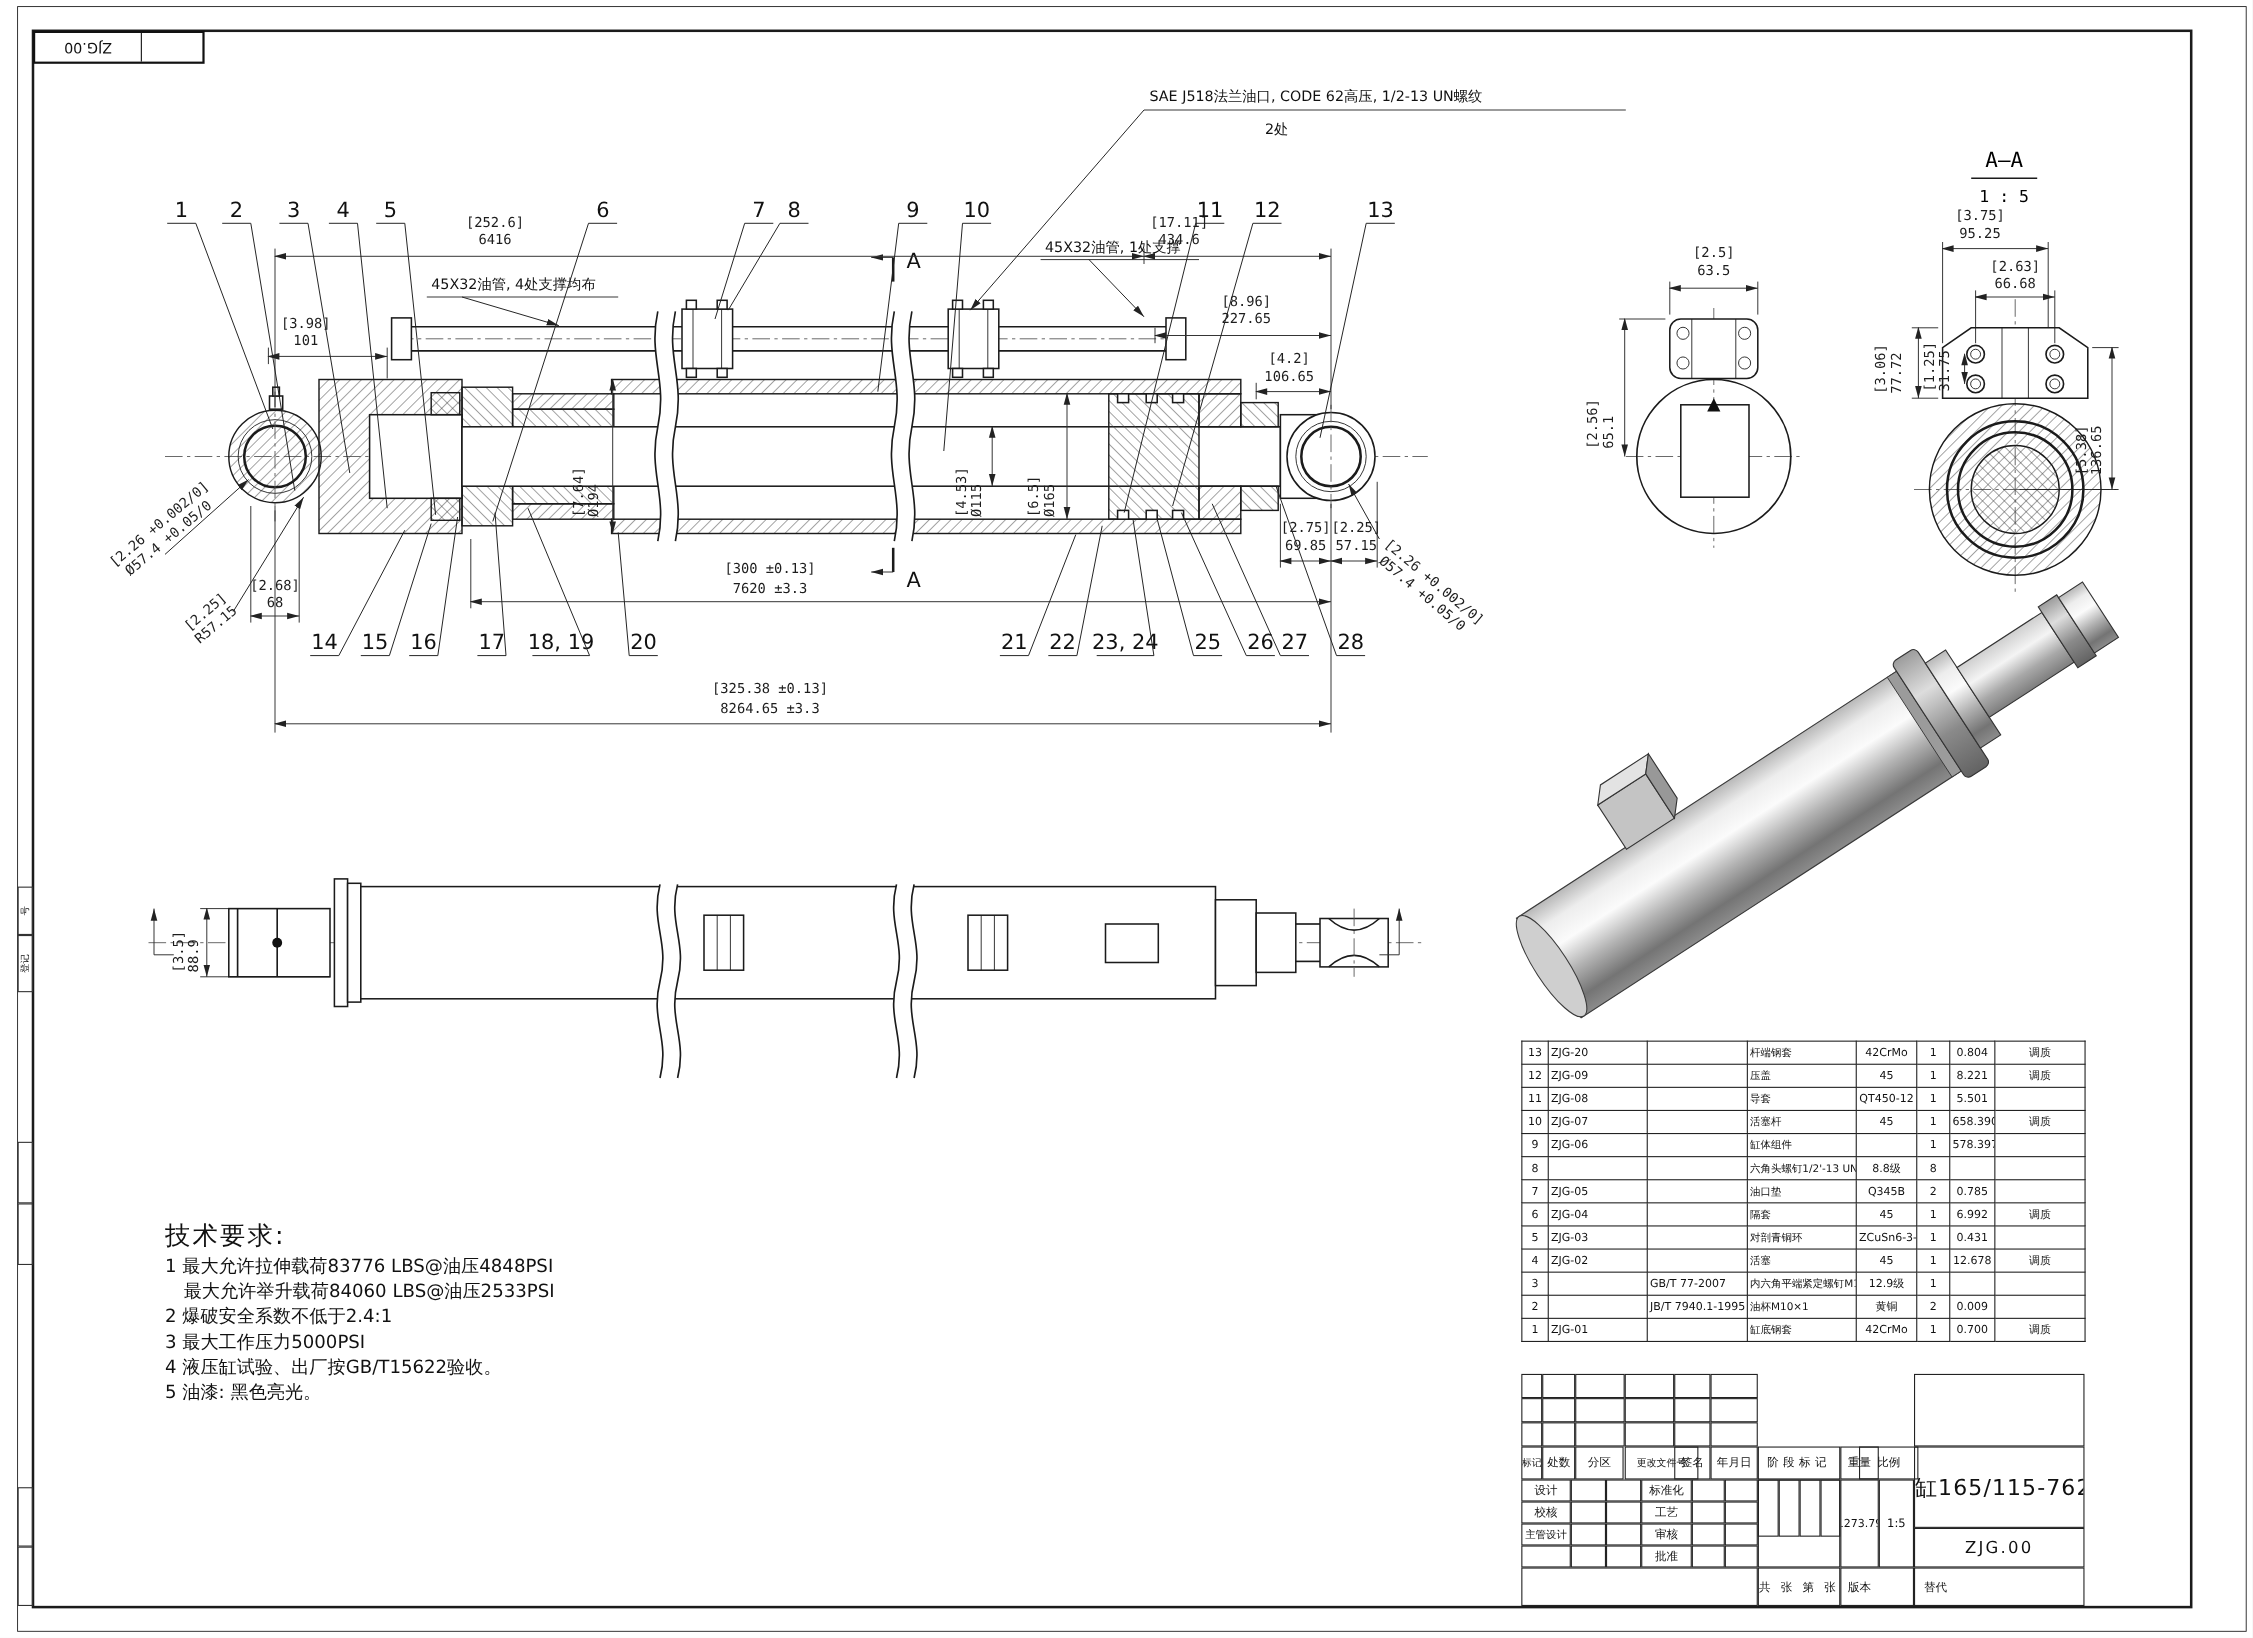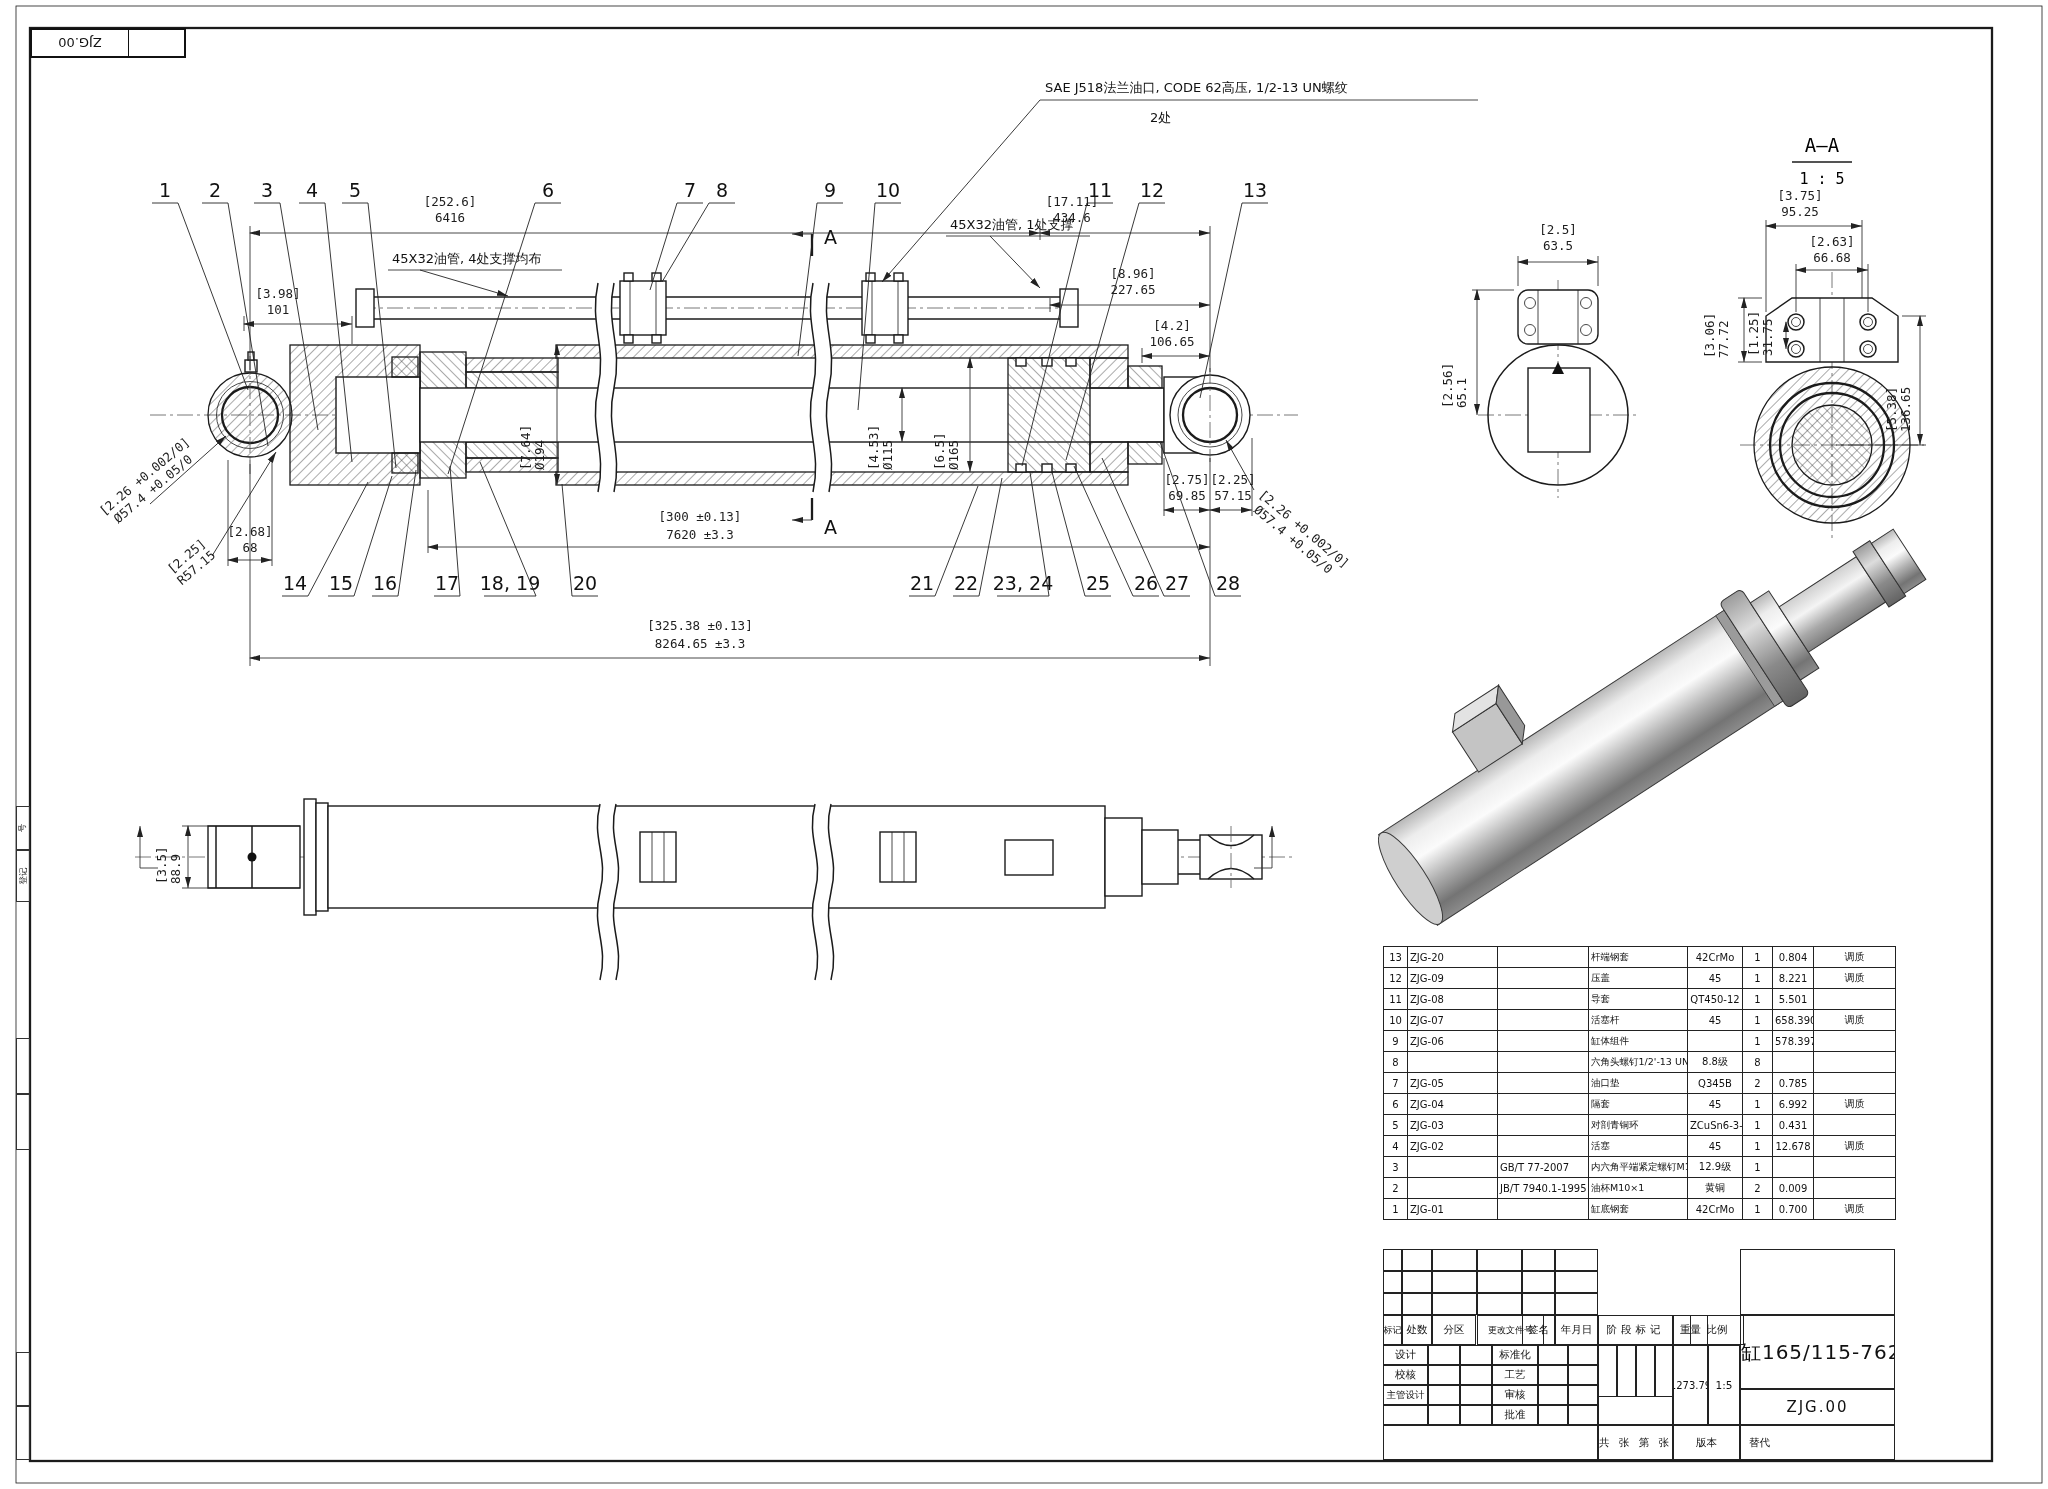--- a/index.html
+++ b/index.html
@@ -499,20 +499,29 @@
   <span>号</span>
 </div>
 <div class="mbox" style="top:850px;height:52px">
   <span>登记</span>
 </div>
 <div class="mbox" style="top:1038px;height:56px"></div>
 <div class="mbox" style="top:1094px;height:56px"></div>
 <div class="mbox" style="top:1352px;height:54px"></div>
 <div class="mbox" style="top:1406px;height:54px"></div>
 
+<div class="tech">
+  <div class="t">技术要求:</div>
+  <div class="l">1 最大允许拉伸载荷83776 LBS@油压4848PSI</div>
+  <div class="l ind">最大允许举升载荷84060 LBS@油压2533PSI</div>
+  <div class="l">2 爆破安全系数不低于2.4:1</div>
+  <div class="l">3 最大工作压力5000PSI</div>
+  <div class="l">4 液压缸试验、出厂按GB/T15622验收。</div>
+  <div class="l">5 油漆: 黑色亮光。</div>
+</div>
 
 <table class="bom" id="bom-table">
   <colgroup>
     <col style="width:24px">
         <col style="width:90px">
         <col style="width:91px">
         <col style="width:99px">
     <col style="width:55px">
         <col style="width:30px">
         <col style="width:41px">
@@ -711,21 +720,21 @@
   <div class="tb lbl" style="left:307px;top:66px;width:54px;height:30px">比例</div>
   <div class="tb" style="left:215px;top:96px;width:75px;height:80px"></div>
   <div class="tb" style="left:215px;top:96px;width:19px;height:52px"></div>
   <div class="tb" style="left:234px;top:96px;width:19px;height:52px"></div>
   <div class="tb" style="left:253px;top:96px;width:19px;height:52px"></div>
   <div class="tb" style="left:272px;top:96px;width:18px;height:52px"></div>
   <div class="tb" style="left:290px;top:96px;width:35px;height:80px;font-size:10px">1273.79</div>
   <div class="tb" style="left:325px;top:96px;width:32px;height:80px">1:5</div>
 
   <div class="tb lbl" style="left:215px;top:176px;width:75px;height:35px;letter-spacing:3px">共 张 第 张</div>
-  <div class="tb lbl" style="left:290px;top:176px;width:67px;height:35px;justify-content:flex-start;padding-left:22px">版本</div>
+  <div class="tb lbl" style="left:290px;top:176px;width:67px;height:35px;justify-content:flex-start;padding-left:6px">版本</div>
 
   <div class="tb" style="left:357px;top:0;width:155px;height:66px"></div>
   <div class="tb big" style="left:357px;top:66px;width:155px;height:74px">油缸165/115-7620</div>
   <div class="tb mid" style="left:357px;top:140px;width:155px;height:36px">ZJG.00</div>
   <div class="tb lbl" style="left:357px;top:176px;width:155px;height:35px;justify-content:flex-start;padding-left:8px">替代</div>
 </div>
 
 </div>
 
 </body></html>

